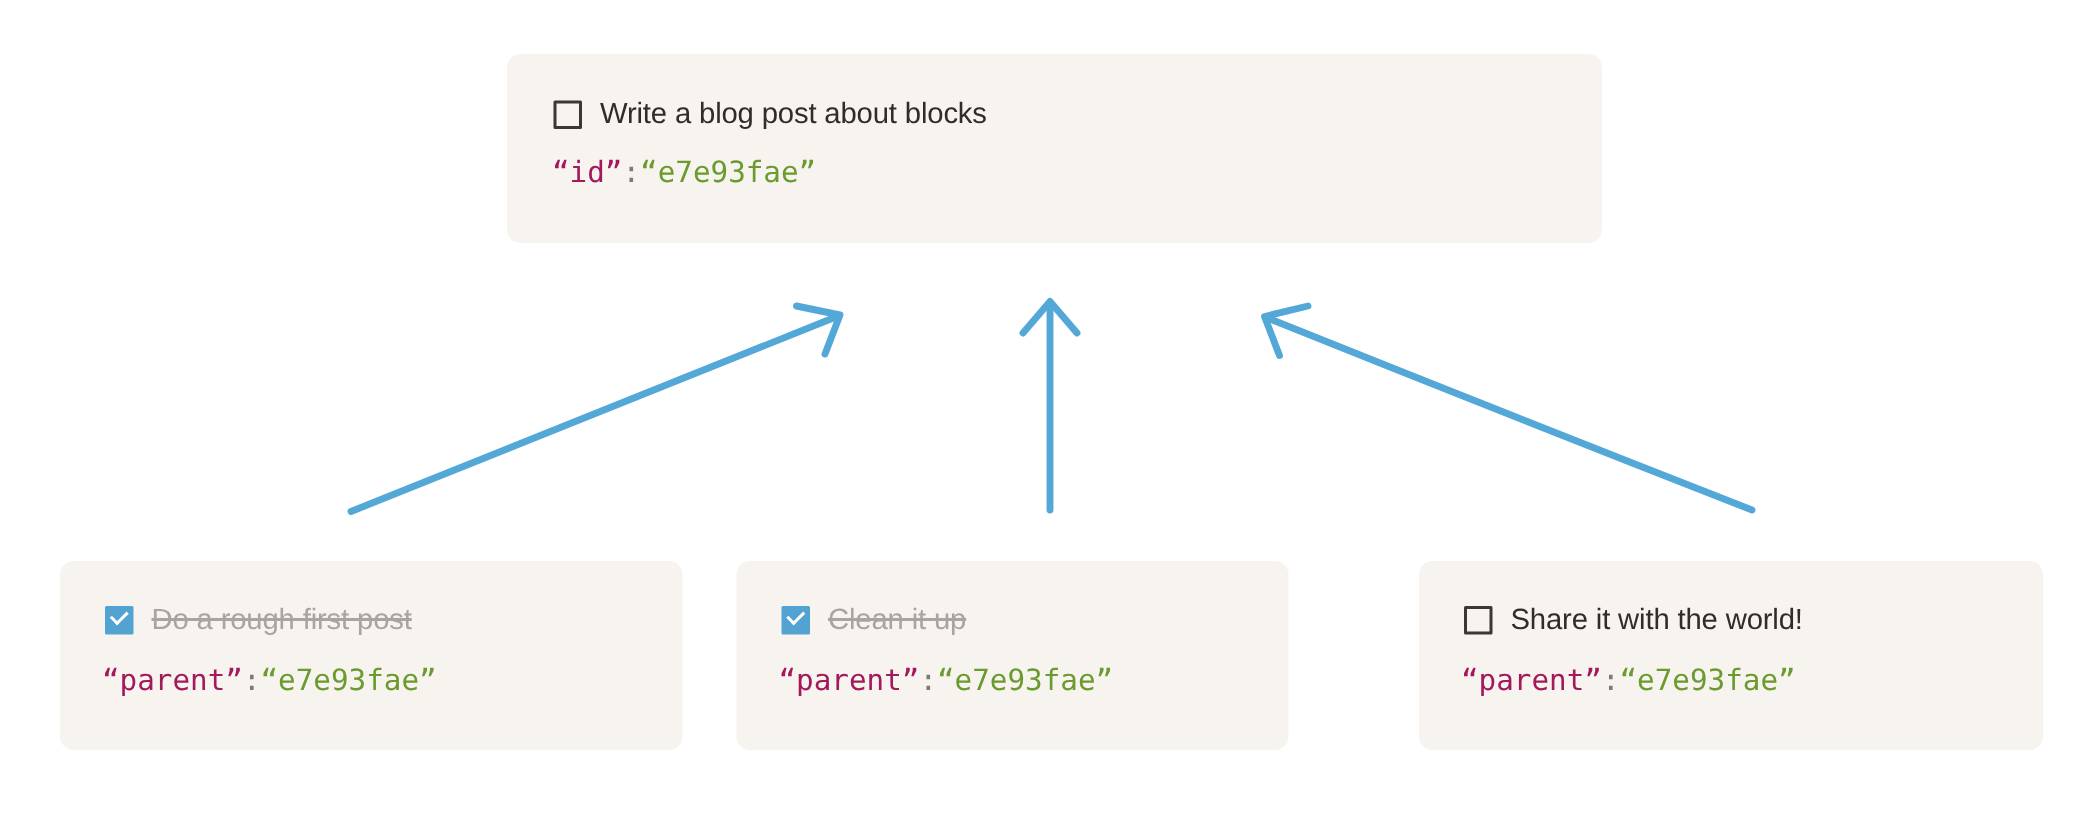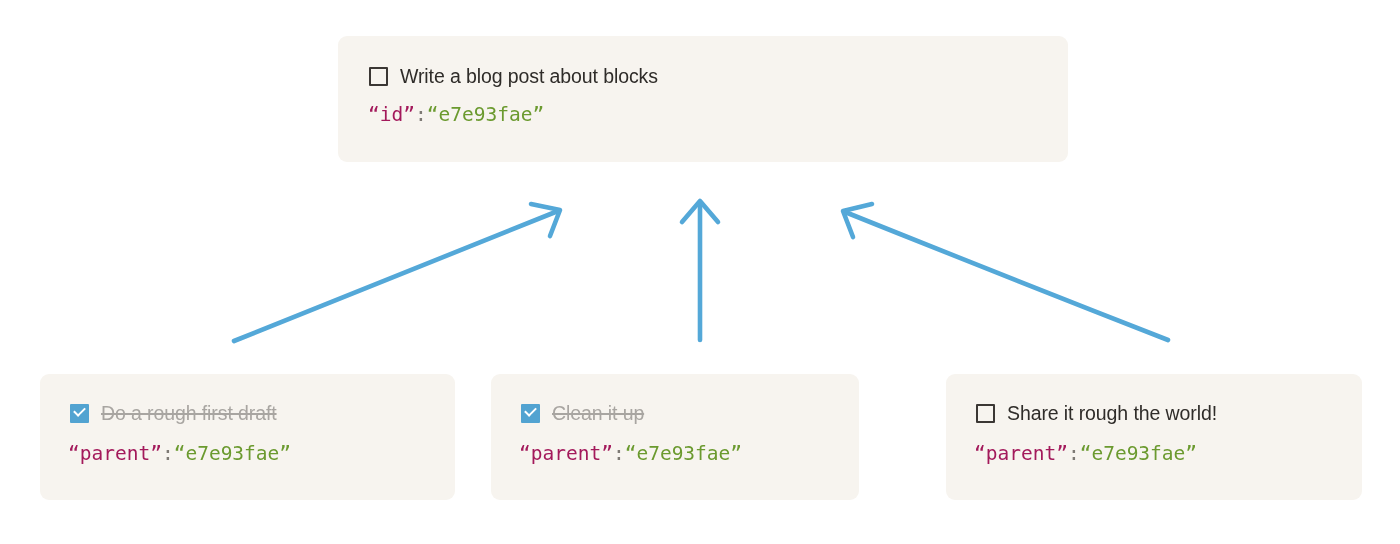--- a/index.html
+++ b/index.html
@@ -145,36 +145,36 @@
       <span class="task-label">Write a blog post about blocks</span>
     </div>
     <div class="json-line"><span class="json-key">“id”</span><span class="json-colon">:</span><span class="json-val">“e7e93fae”</span></div>
   </div>
 
   <div class="card" id="card-child-0">
     <div class="task-row">
       <span class="checkbox checked">
           <span class="tick"></span>
         </span>
-      <span class="task-label done">Do a rough first draft</span>
+      <span class="task-label done">Do a rough first post</span>
     </div>
     <div class="json-line"><span class="json-key">“parent”</span><span class="json-colon">:</span><span class="json-val">“e7e93fae”</span></div>
   </div>
 
   <div class="card" id="card-child-1">
     <div class="task-row">
       <span class="checkbox checked">
           <span class="tick"></span>
         </span>
       <span class="task-label done">Clean it up</span>
     </div>
     <div class="json-line"><span class="json-key">“parent”</span><span class="json-colon">:</span><span class="json-val">“e7e93fae”</span></div>
   </div>
 
   <div class="card" id="card-child-2">
     <div class="task-row">
       <span class="checkbox unchecked"></span>
-      <span class="task-label">Share it rough the world!</span>
+      <span class="task-label">Share it with the world!</span>
     </div>
     <div class="json-line"><span class="json-key">“parent”</span><span class="json-colon">:</span><span class="json-val">“e7e93fae”</span></div>
   </div>
 
 </div>
 
 </body></html>

